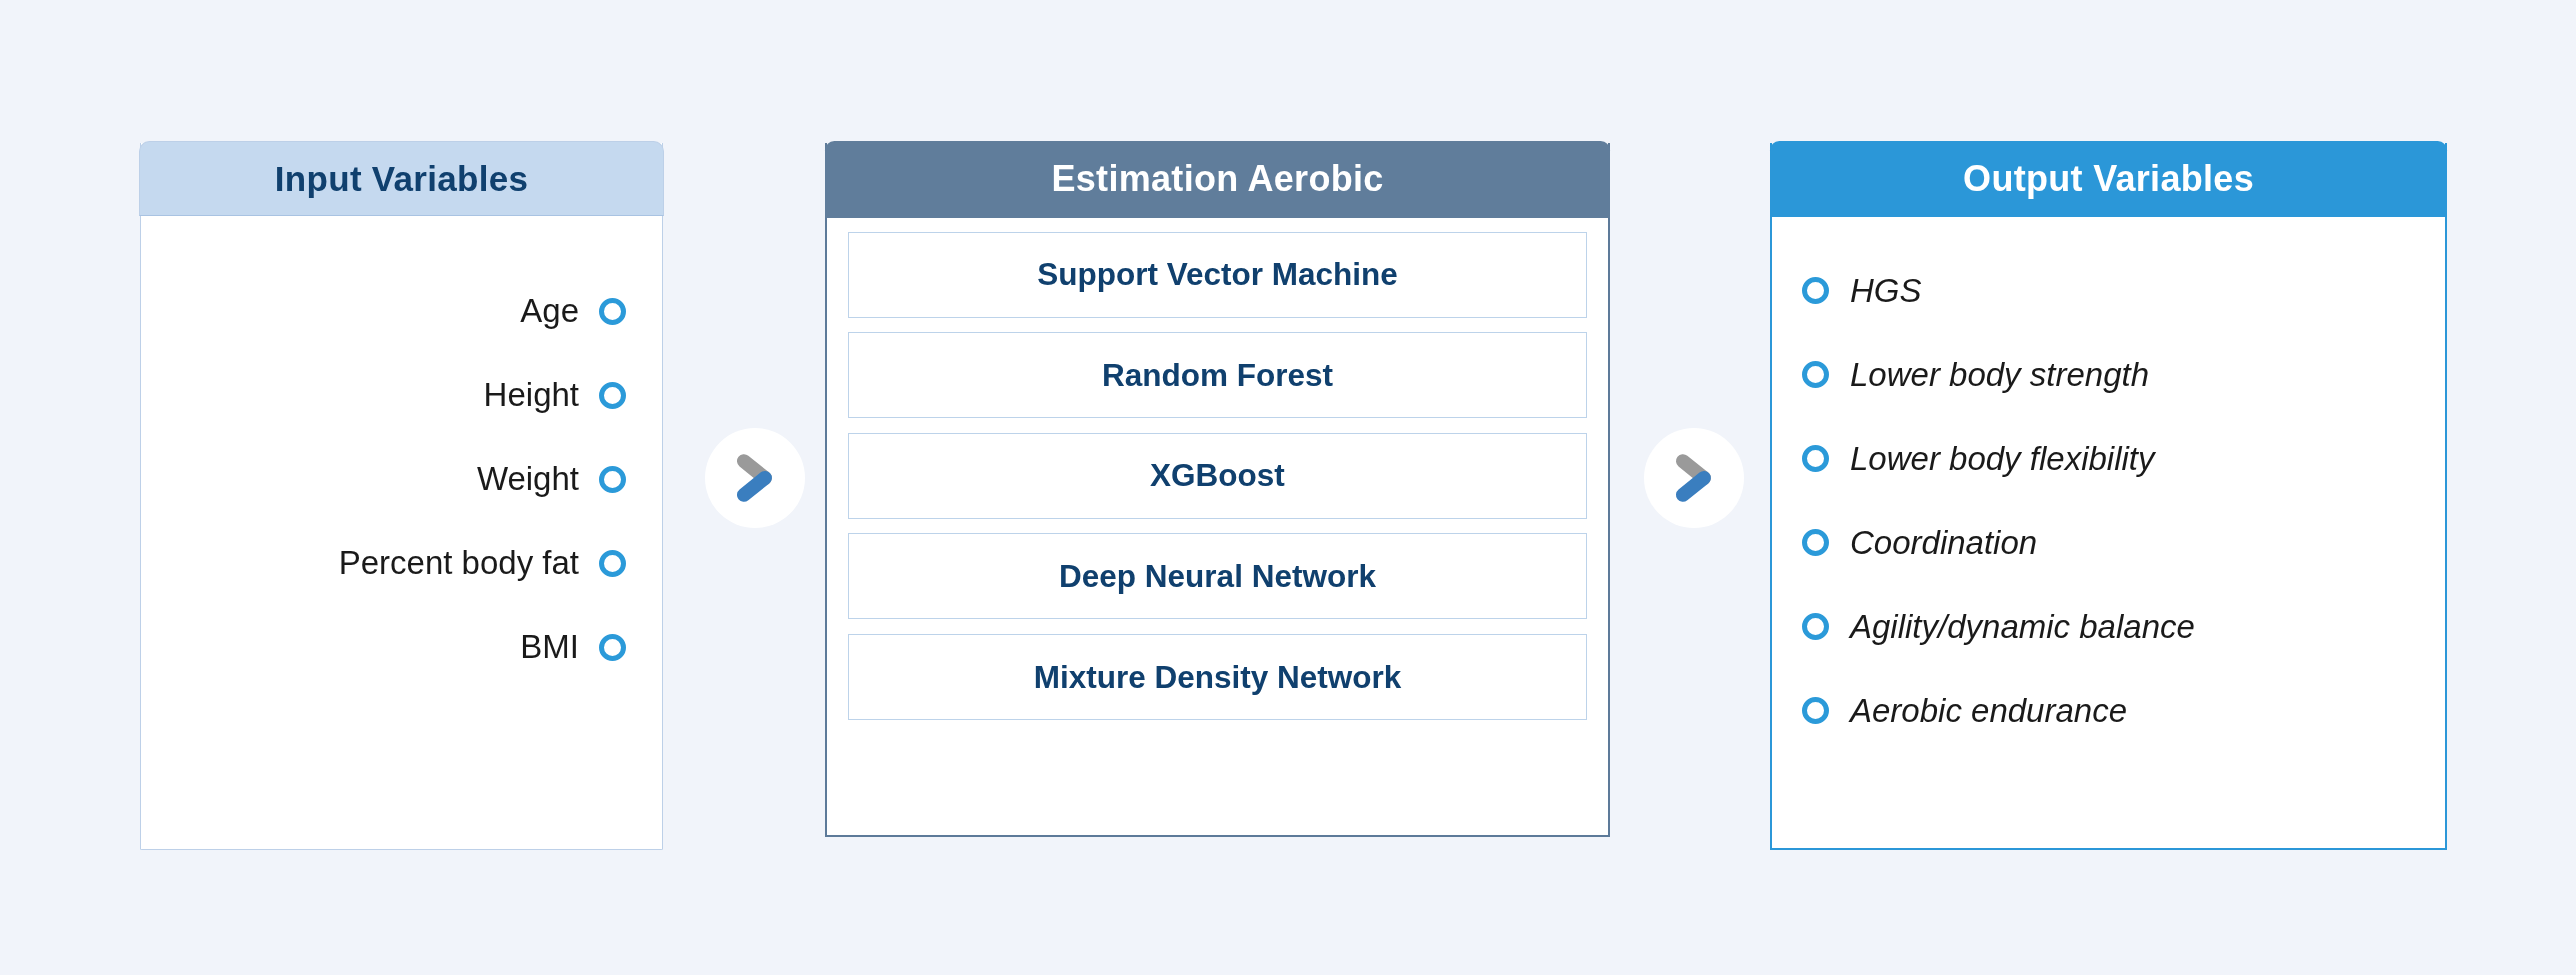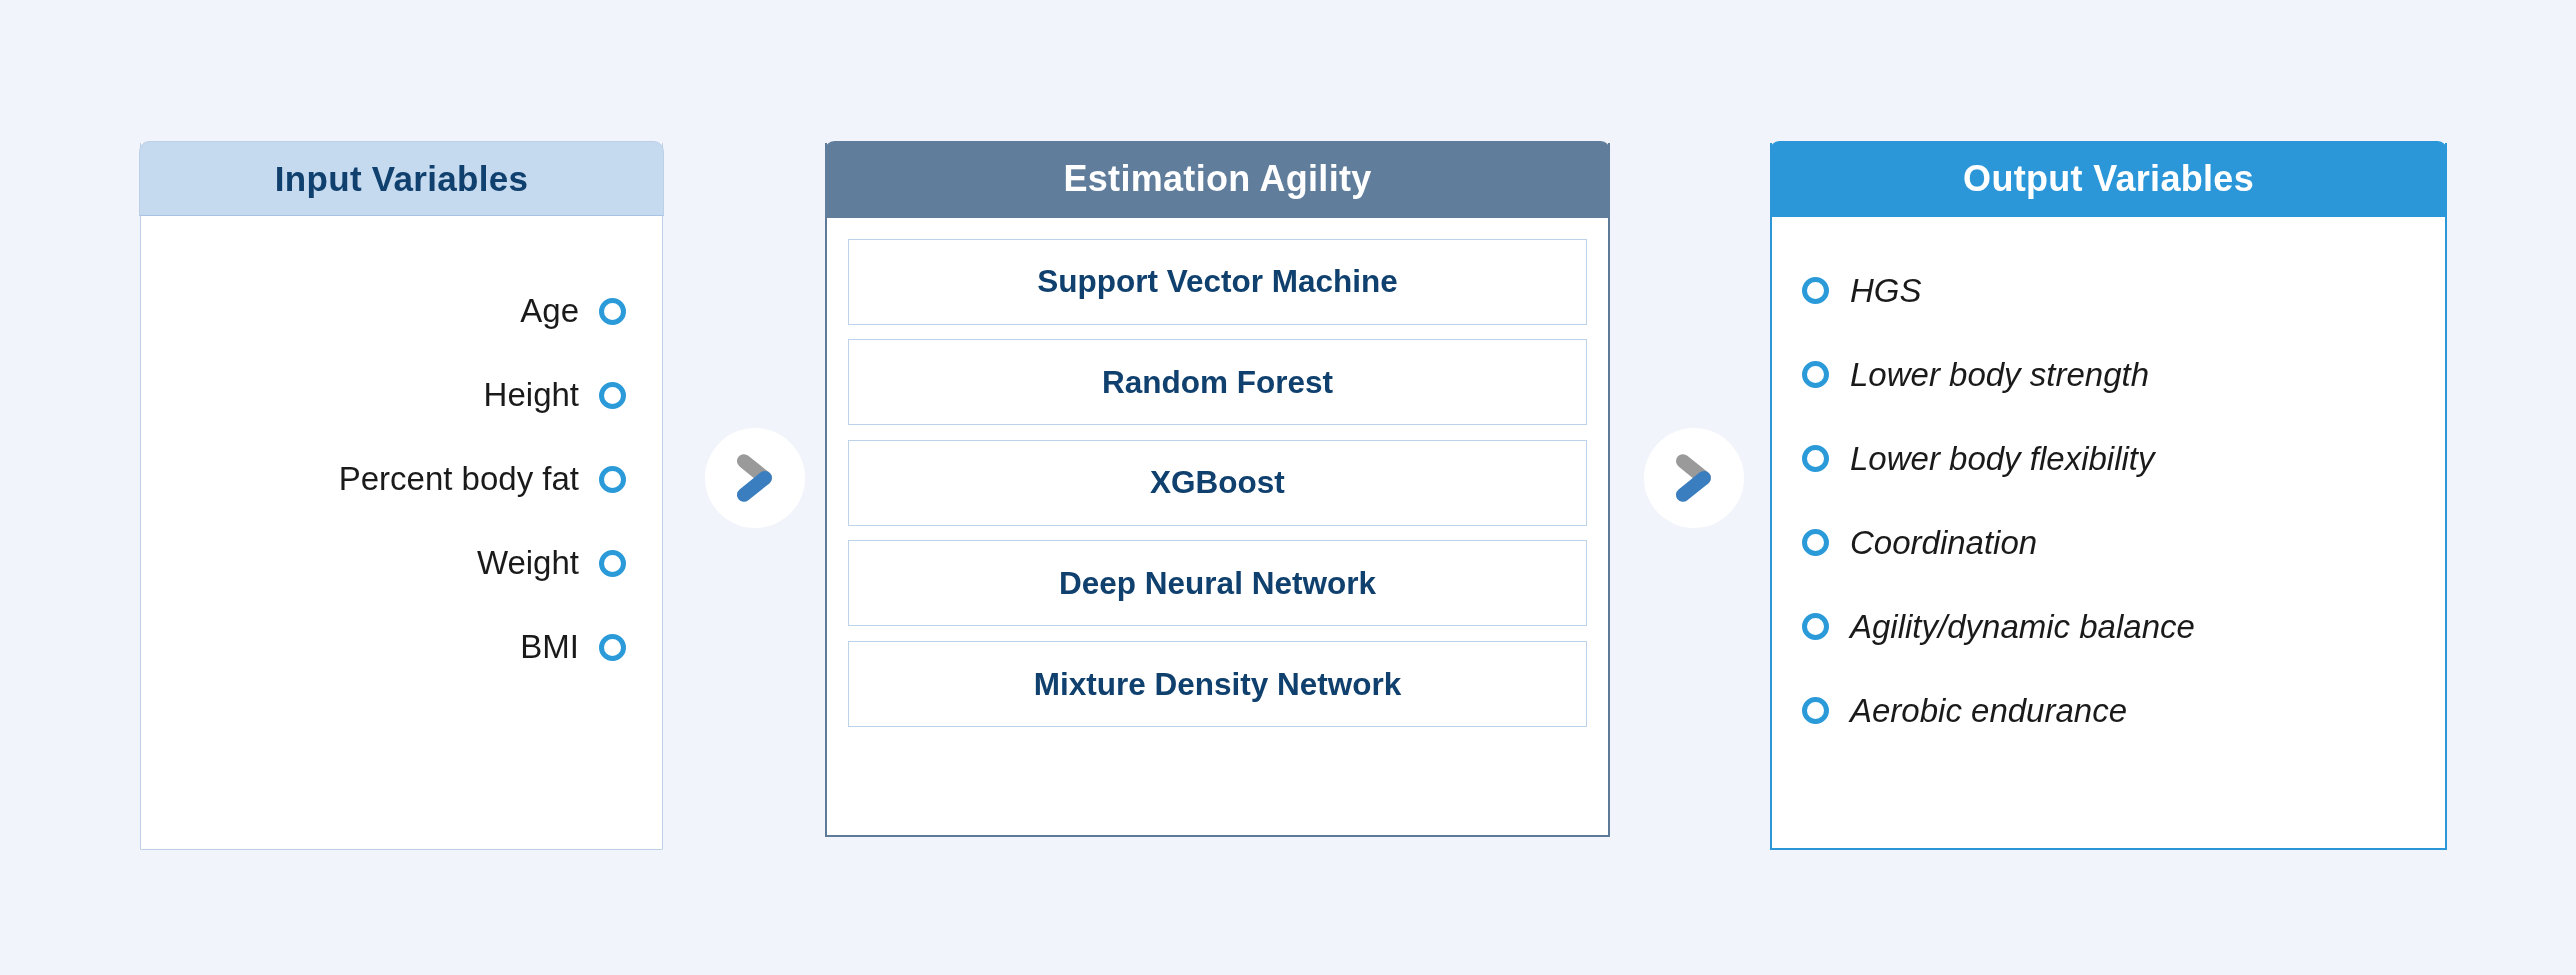--- a/index.html
+++ b/index.html
@@ -110,21 +110,21 @@
   #models-panel .panel-header {
     background: #607d9b;
     color: #ffffff;
     height: 77px;
     font-size: 36px;
     border-radius: 9.3px 9.3px 0 0;
     margin: -2.3px -2.3px 0 -2.3px;
     width: calc(100% + 4.7px);
   }
   #models-panel .panel-body {
-    padding: 21px 21px 23px 21px;
+    padding: 14px 21px 23px 21px;
     justify-content: flex-start;
     gap: 14.6px;
   }
   .model-card {
     box-sizing: border-box;
     flex: none;
     height: 86px;
     border: 1.8px solid #bdd3ea;
     background: #ffffff;
     display: flex;
@@ -205,46 +205,46 @@
         <span class="ring"></span>
       </div>
 
 
       <div class="input-row">
         <span class="row-label">Height</span>
         <span class="ring"></span>
       </div>
 
       <div class="input-row">
+        <span class="row-label">Weight</span>
+        <span class="ring"></span>
+      </div>
+
+      <div class="input-row">
         <span class="row-label">Percent body fat</span>
-        <span class="ring"></span>
-      </div>
-
-      <div class="input-row">
-        <span class="row-label">Weight</span>
         <span class="ring"></span>
       </div>
 
       <div class="input-row">
         <span class="row-label">BMI</span>
         <span class="ring"></span>
       </div>
 
     </div>
   </div>
 
   <div class="arrow-node" id="arrow-1">
     <svg width="64" height="64" viewBox="0 0 110 110" aria-hidden="true">
       <path d="M 36 26 L 72 55" stroke="#9a9a9a" stroke-width="24" stroke-linecap="round" fill="none"></path>
       <path d="M 36 84 L 72 55" stroke="#3a7ebf" stroke-width="24" stroke-linecap="round" fill="none"></path>
     </svg>
   </div>
 
   <div class="panel" id="models-panel">
-    <div class="panel-header">Estimation Agility</div>
+    <div class="panel-header">Estimation Aerobic</div>
     <div class="panel-body">
 
       <div class="model-card">
         <span class="card-label">Support Vector Machine</span>
       </div>
 
       <div class="model-card">
         <span class="card-label">Random Forest</span>
       </div>
 

